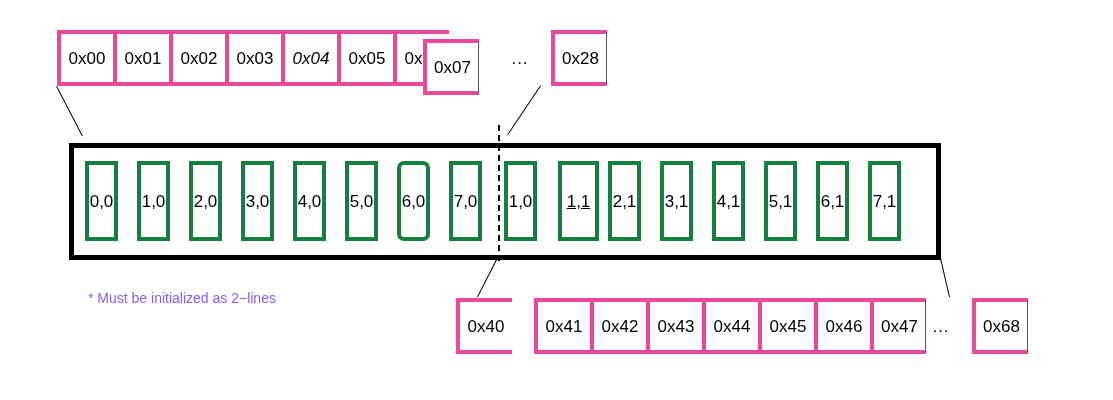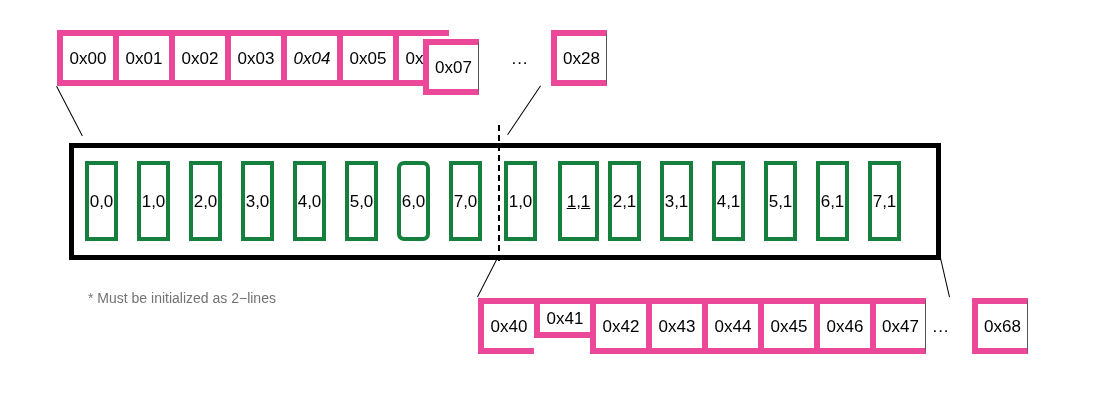--- a/index.html
+++ b/index.html
@@ -21,21 +21,21 @@
     left: 0;
     top: 0;
     width: 1113px;
     height: 400px;
   }
 
   
   .addr-cell {
     position: absolute;
     box-sizing: border-box;
-    border: 6px solid #ec4899;
+    border: 4px solid #ec4899;
     background: #ffffff;
     font-size: 17px;
     line-height: 1;
     display: flex;
     align-items: center;
     justify-content: center;
     letter-spacing: 0px;
   }
   
   .addr-cell.joined {
@@ -88,21 +88,21 @@
     position: absolute;
     width: 0;
     border-left: 2px dashed #000000;
   }
 
   #note-text {
     position: absolute;
     font-size: 14px;
     line-height: 1;
     white-space: nowrap;
-    color: #737373;
+    color: #8b5cf6;
   }
 </style>
 </head>
 <body>
 
 <div id="diagram-canvas">
 
   <div id="top-row">
       <div class="addr-cell joined" style="left: 57px; top: 30px; width: 56px; height: 56px;">0x00</div>
       <div class="addr-cell joined" style="left: 113px; top: 30px; width: 56px; height: 56px;">0x01</div>
@@ -131,22 +131,22 @@
       <div class="line-cell" style="left: 608px; top: 161px; width: 33px; height: 80px;">2,1</div>
       <div class="line-cell" style="left: 660px; top: 161px; width: 33px; height: 80px;">3,1</div>
       <div class="line-cell" style="left: 712px; top: 161px; width: 33px; height: 80px;">4,1</div>
       <div class="line-cell" style="left: 764px; top: 161px; width: 33px; height: 80px;">5,1</div>
       <div class="line-cell" style="left: 816px; top: 161px; width: 33px; height: 80px;">6,1</div>
       <div class="line-cell" style="left: 868px; top: 161px; width: 33px; height: 80px;">7,1</div>
     </div>
   <div id="split-dash" style="left: 498px; top: 125px; height: 136px;"></div>
 
   <div id="bottom-row">
-      <div class="addr-cell joined" style="left: 478px; top: 298px; width: 56px; height: 56px;">0x40</div>
-      <div class="addr-cell joined" style="left: 534px; top: 298px; width: 56px; height: 40px;">0x41</div>
+      <div class="addr-cell joined" style="left: 456px; top: 298px; width: 56px; height: 56px;">0x40</div>
+      <div class="addr-cell joined" style="left: 534px; top: 298px; width: 56px; height: 56px;">0x41</div>
       <div class="addr-cell joined" style="left: 590px; top: 298px; width: 56px; height: 56px;">0x42</div>
       <div class="addr-cell joined" style="left: 646px; top: 298px; width: 56px; height: 56px;">0x43</div>
       <div class="addr-cell joined" style="left: 702px; top: 298px; width: 56px; height: 56px;">0x44</div>
       <div class="addr-cell joined" style="left: 758px; top: 298px; width: 56px; height: 56px;">0x45</div>
       <div class="addr-cell joined" style="left: 814px; top: 298px; width: 56px; height: 56px;">0x46</div>
       <div class="addr-cell joined run-end" style="left: 870px; top: 298px; width: 56px; height: 56px;">0x47</div>
       <div class="ellipsis" style="left: 926px; top: 298px; width: 30px; height: 56px;">...</div>
       <div class="addr-cell run-end" style="left: 972px; top: 298px; width: 56px; height: 56px;">0x68</div>
     </div>
 

